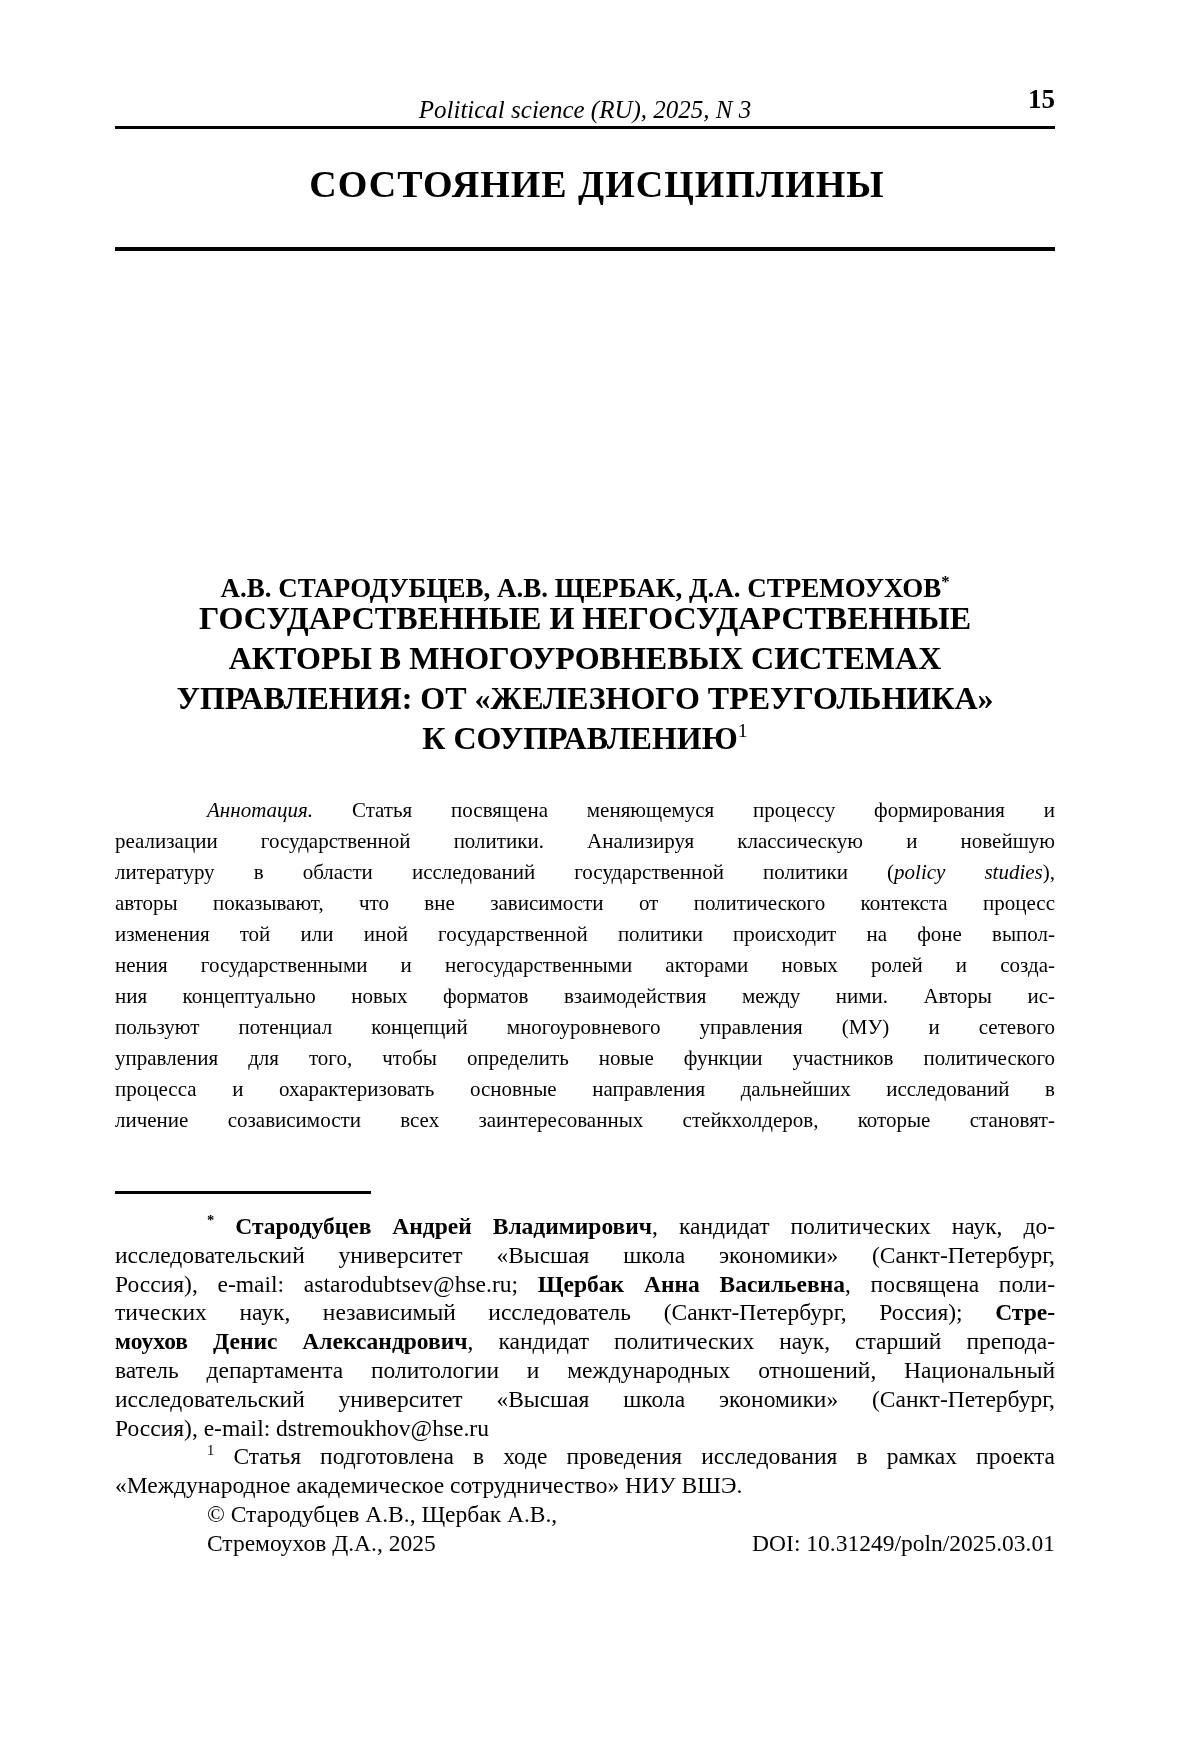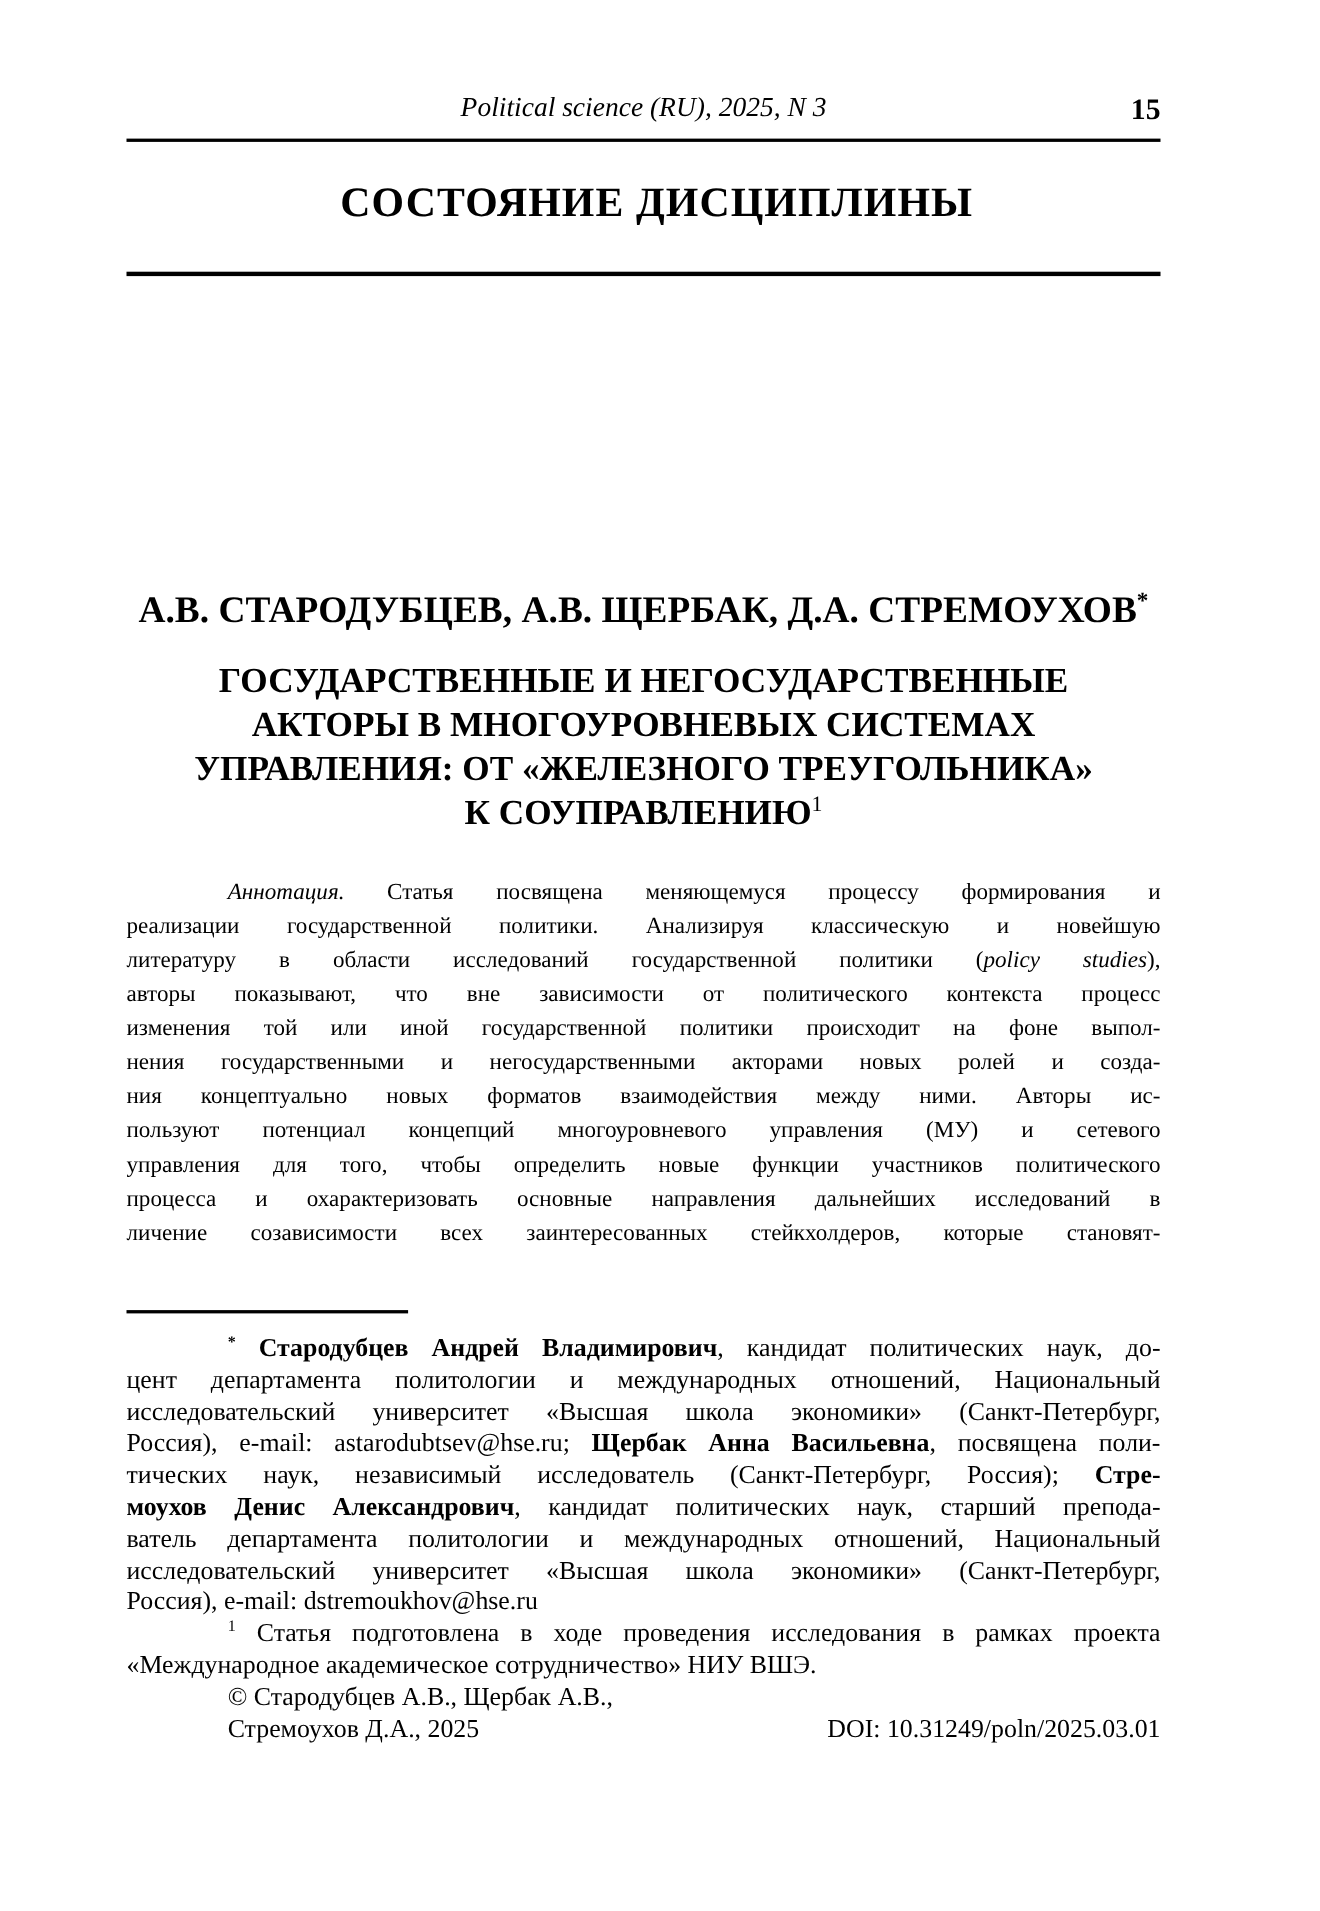--- a/index.html
+++ b/index.html
@@ -10,39 +10,39 @@
     font-family:"Liberation Serif","DejaVu Serif",serif;
     color:#000;
     margin:0 auto;
     overflow:hidden;
   }
   
   .abs{position:absolute;left:115px;width:940px;}
   
   .running-header{top:84px;height:42px;}
   .journal-ref{
-    position:absolute;left:0;right:0;top:0;
+    position:absolute;left:0;right:0;top:12px;
     text-align:center;font-style:italic;font-size:25px;
   }
   .page-num{
     position:absolute;right:0;top:0;
     font-weight:bold;font-size:27px;
   }
   .rule{background:#000;}
   .rule-header{top:126px;height:3px;}
   .section-heading{
     top:150px;margin:12px;
     text-align:center;
     font-size:38px;font-weight:bold;letter-spacing:1px;
     font-family:inherit;
   }
   .rule-section{top:247px;height:4px;}
   .authors-line{
-    top:538px;
-    font-size:34px;font-weight:bold;
+    top:571px;
+    font-size:27px;font-weight:bold;
     line-height:34px;
   }
   .article-title{
     top:598px;
     font-size:32px;font-weight:bold;
     line-height:40px;
   }
   .abstract{
     top:795px;
     font-size:21px;line-height:31px;
@@ -105,21 +105,20 @@
       <div class="line"><span>управления для того, чтобы определить новые функции участников политического</span></div>
       <div class="line"><span>процесса и охарактеризовать основные направления дальнейших исследований в</span></div>
       <div class="line"><span>личение созависимости всех заинтересованных стейкхолдеров, которые становят-</span></div>
     </div>
 
   <div class="abs rule rule-footnote"></div>
 
   <div class="abs footnotes">
     <div>
         <div class="line indent"><span class="s-supb">*</span><span> </span><span class="s-b">Стародубцев Андрей Владимирович</span><span>, кандидат политических наук, до-</span></div>
-        <div class="line"><span>цент департамента политологии и международных отношений, Национальный</span></div>
         <div class="line"><span>исследовательский университет «Высшая школа экономики» (Санкт-Петербург,</span></div>
         <div class="line"><span>Россия), e-mail: astarodubtsev@hse.ru; </span><span class="s-b">Щербак Анна Васильевна</span><span>, посвящена поли-</span></div>
         <div class="line"><span>тических наук, независимый исследователь (Санкт-Петербург, Россия); </span><span class="s-b">Стре-</span></div>
         <div class="line"><span class="s-b">моухов Денис Александрович</span><span>, кандидат политических наук, старший препода-</span></div>
         <div class="line"><span>ватель департамента политологии и международных отношений, Национальный</span></div>
         <div class="line"><span>исследовательский университет «Высшая школа экономики» (Санкт-Петербург,</span></div>
         <div class="line left"><span>Россия), e-mail: dstremoukhov@hse.ru</span></div>
       </div>
     <div>
         <div class="line indent"><span class="s-sup">1</span><span> Статья подготовлена в ходе проведения исследования в рамках проекта</span></div>

